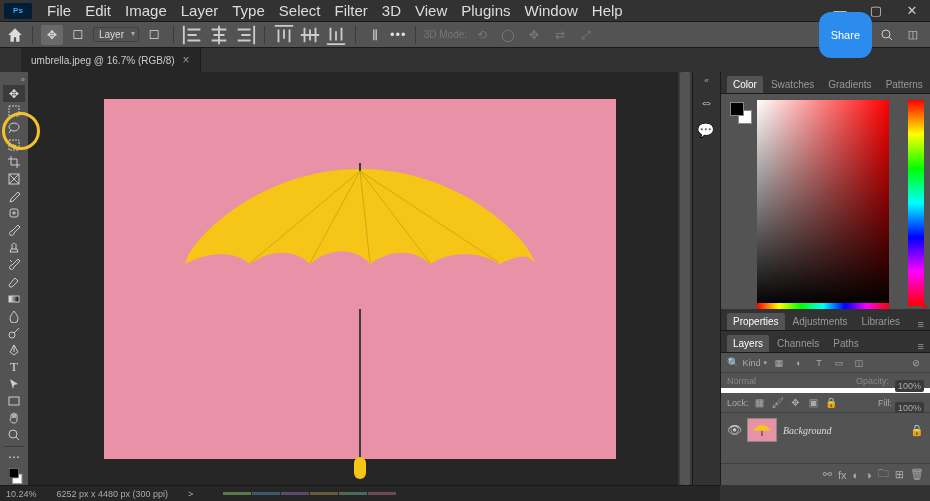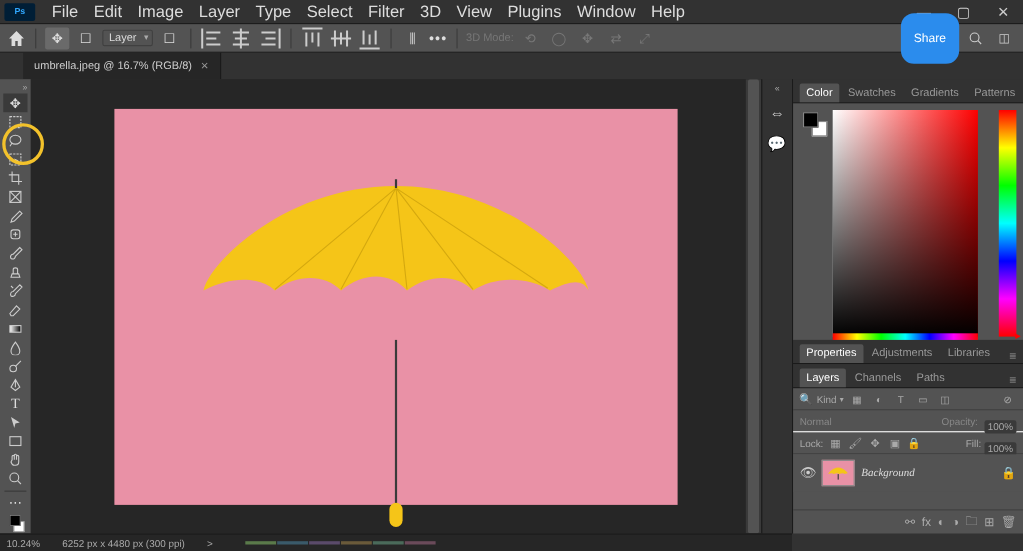--- a/index.html
+++ b/index.html
@@ -71,21 +71,21 @@
 .color-field { position: absolute; top: 6px; left: 36px; width: 132px; height: 206px; background: linear-gradient(to bottom, transparent, #000), linear-gradient(to right, #fff, #ff0000); }
 .hue-strip { position: absolute; top: 6px; right: 6px; width: 16px; height: 206px; background: linear-gradient(to bottom, #ff0000, #ffff00, #00ff00, #00ffff, #0000ff, #ff00ff, #ff0000); }
 .hue-bottom { position:absolute; bottom:0; left:36px; width:132px; height:6px; background: linear-gradient(to right, #ff0000, #ffff00, #00ff00, #00ffff, #0000ff, #ff00ff, #ff0000);}
 .hue-arrow { position:absolute; right:2px; bottom:-2px; color:#ff0000; font-size:10px;}
 
 .layers-panel { flex: 1; background: #535353; display:flex; flex-direction:column;}
 .layers-filters { height: 20px; display:flex; align-items:center; gap:4px; padding:0 6px; border-bottom:1px solid #404040;}
 .layers-filters .lf { width:16px; height:14px; color:#aaa; font-size:9px; display:flex; align-items:center; justify-content:center;}
 .lf-kind { font-size:9px; color:#aaa; display:flex; align-items:center; gap:3px;}
 .lf-kind::after{content:"▾"; font-size:7px;}
-.layers-blend { height: 20px; display:flex; align-items:center; padding:0 6px; gap:6px; border-bottom:1px solid #ffffff; font-size:9px; color:#888;}
+.layers-blend { height: 20px; display:flex; align-items:center; padding:0 6px; gap:6px; border-bottom:5px solid #ffffff; font-size:9px; color:#888;}
 .blend-mode { flex:1;}
 .opacity-lbl { }
 .opacity-val { background:#3a3a3a; padding:1px 3px; border-radius:2px; color:#aaa; font-size:9px;margin-top:10px;}
 .layers-lock { height:20px; display:flex; align-items:center; padding:0 6px; gap:4px; border-bottom:1px solid #404040; font-size:9px; color:#aaa;}
 .lock-ico { width:14px; font-size:10px; text-align:center;}
 .fill-val { margin-left:auto; display:flex; gap:3px; align-items:center;}
 .layer-row { height: 34px; display:flex; align-items:center; padding:0 6px; gap:6px; background:#535353;}
 .layer-eye { width:14px; color:#ccc; font-size:12px;}
 .layer-thumb { width:30px; height:24px; background:#e991a6; border:1px solid #888; display:flex; align-items:center; justify-content:center;}
 .layer-thumb svg{width:22px;height:14px;}

